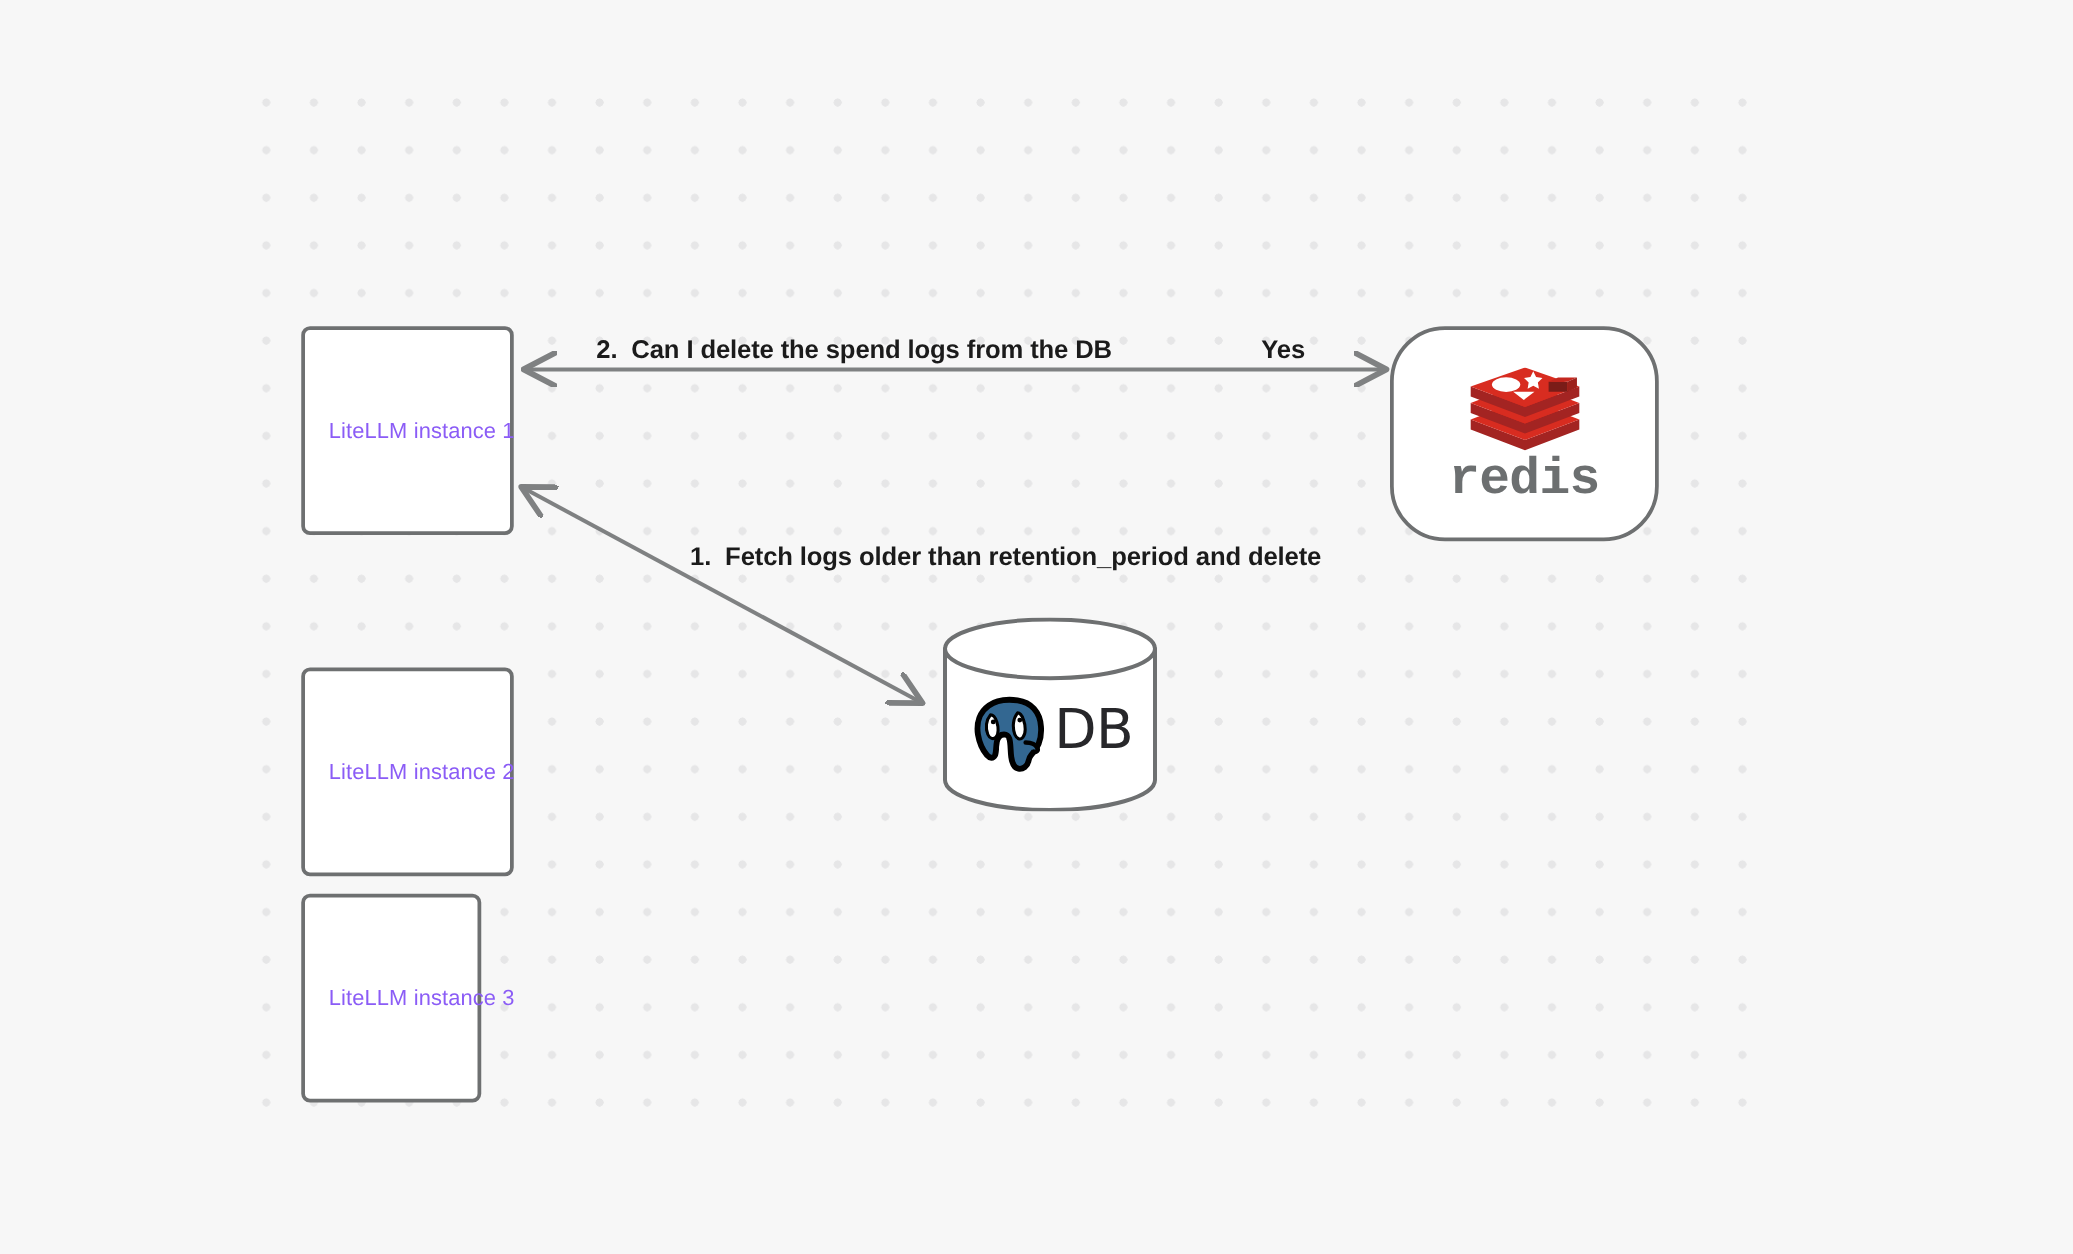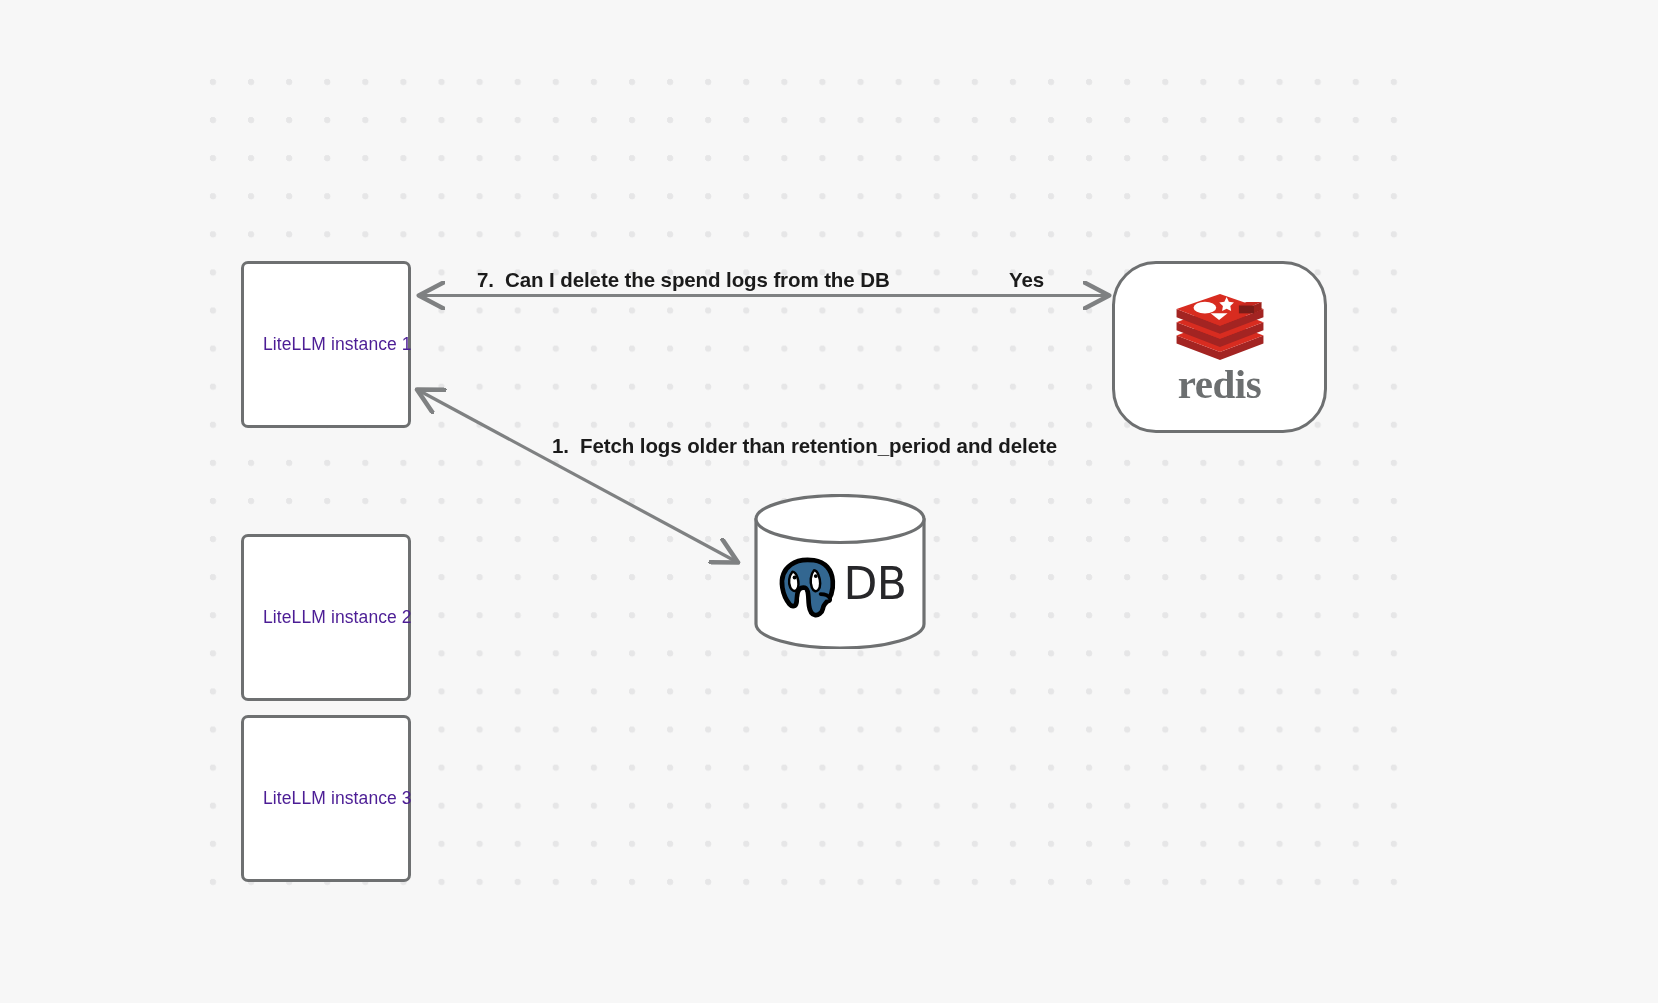--- a/index.html
+++ b/index.html
@@ -40,49 +40,49 @@
     position: absolute;
     background: #ffffff;
     border: 3px solid #6e7071;
     border-radius: 7px;
     box-sizing: border-box;
     display: flex;
     align-items: center;
   }
   .node-box .node-label {
     font-size: 17.5px;
-    color: #4c1d95;
+    color: #8b5cf6;
     letter-spacing: 0.1px;
     padding-left: 19px;
     font-weight: 400;
     white-space: nowrap;
   }
   #box-instance-1 { left: 241px; top: 261px; width: 170px; height: 167px; }
   #box-instance-2 { left: 241px; top: 488px; width: 170px; height: 167px; margin-top: 46px; }
-  #box-instance-3 { left: 241px; top: 715px; width: 170px; height: 167px; }
+  #box-instance-3 { left: 241px; top: 715px; width: 144px; height: 167px; }
 
   
   #node-redis {
     position: absolute;
     left: 1112px;
     top: 261px;
     width: 215px;
     height: 172px;
     background: #ffffff;
     border: 3px solid #6e7071;
     border-radius: 44px;
     box-sizing: border-box;
     display: flex;
     flex-direction: column;
     align-items: center;
     justify-content: center;
   }
   #redis-logo { width: 96px; height: 68px; display:block; margin-top: 4px;}
   #redis-wordmark {
-    font-family: Liberation Serif, serif;
+    font-family: Liberation Mono, monospace;
     font-size: 41px;
     font-weight: 700;
     color: #6c6f70;
     letter-spacing: -0.5px;
     line-height: 1;
     margin-top: 2px;
   }
 
   
   #node-db {
@@ -148,21 +148,21 @@
     <g>
       <line x1="420" y1="295.5" x2="1108" y2="295.5" stroke="#7f8182" stroke-width="3.2" marker-start="url(#arrow-left)" marker-end="url(#arrow-right)"></line>
     </g>
 
       database (diagonal) --&gt;
     <g>
       <line x1="418" y1="390" x2="737" y2="562" stroke="#7f8182" stroke-width="3.2" marker-start="url(#arrow-left)" marker-end="url(#arrow-right)"></line>
     </g>
   </svg>
 
-  <div class="edge-label" id="label-step-1">7.  Can I delete the spend logs from the DB</div>
+  <div class="edge-label" id="label-step-1">2.  Can I delete the spend logs from the DB</div>
 
   <div class="edge-label" id="label-yes">Yes</div>
 
   <div class="edge-label" id="label-step-2">1.  Fetch logs older than retention_period and delete</div>
 
   <div class="node-box" id="box-instance-1">
     <span class="node-label">LiteLLM instance 1</span>
   </div>
 
   <div class="node-box" id="box-instance-2">

